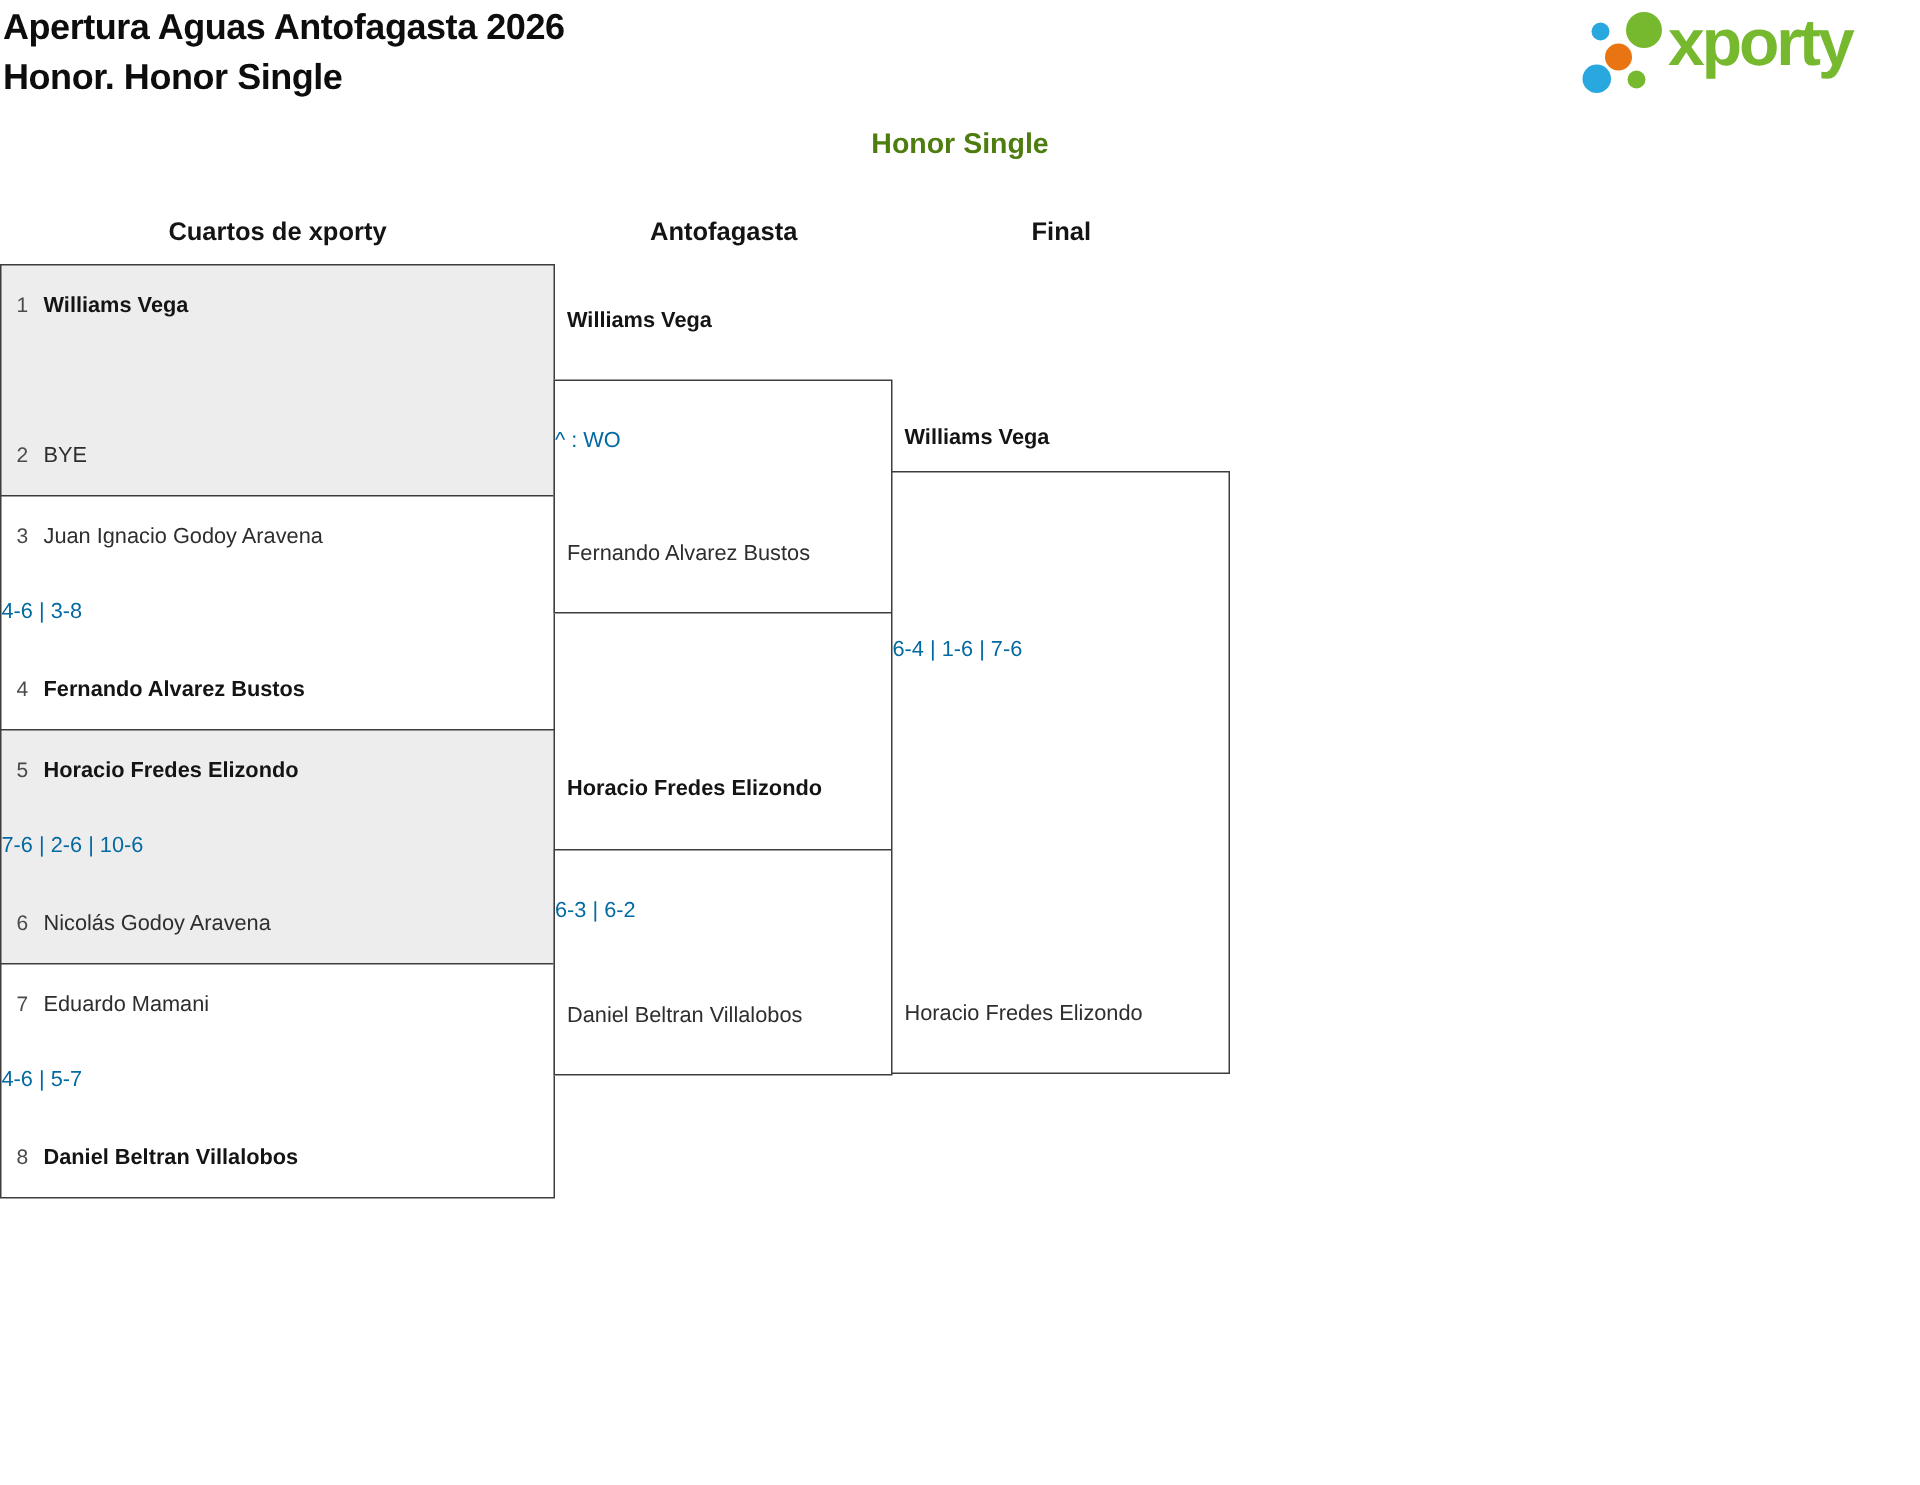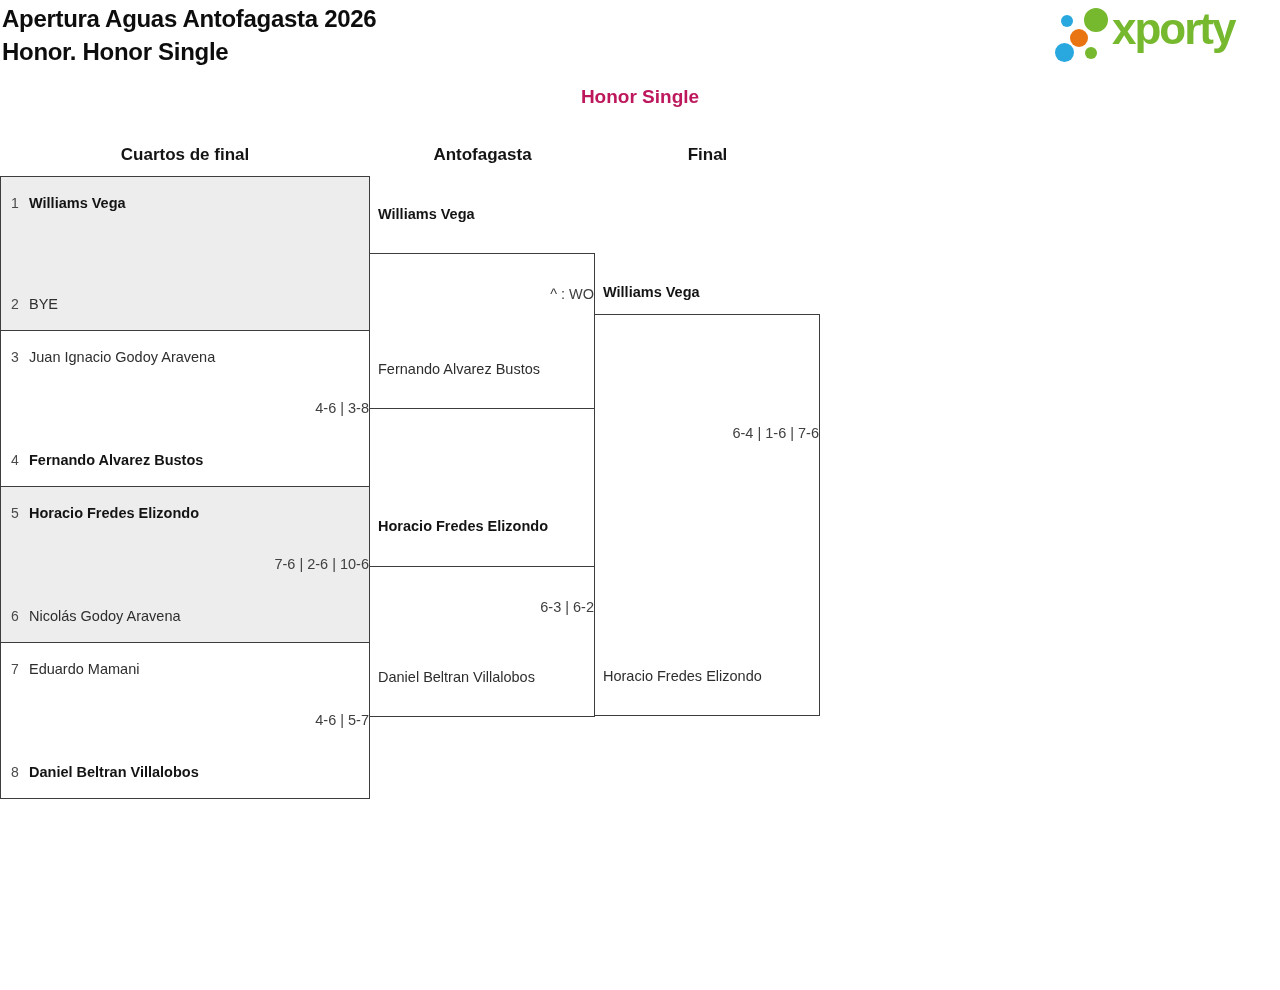--- a/index.html
+++ b/index.html
@@ -46,21 +46,21 @@
   }
 
   
   .bracket-title {
     position: absolute;
     left: 440px; top: 86px; width: 400px;
     text-align: center;
     font-size: 19px;
     font-weight: bold;
     line-height: 22px;
-    color: #be185d;
+    color: #4d7c0f;
   }
   .round-header {
     position: absolute;
     top: 145px;
     text-align: center;
     font-size: 17px;
     font-weight: bold;
     line-height: 20px;
     color: #141414;
   }
@@ -101,24 +101,24 @@
     width: 18px;
     font-size: 14px;
     color: #4a4a4a;
   }
   .nm { color: #2e2e2e; }
   .nm.win { font-weight: bold; color: #141414; }
 
   .score {
     position: absolute;
     left: 0; right: 0;
-    text-align: right;
-    font-size: 14.5px;
-    line-height: 17px;
-    color: #404040;
+    text-align: left;
+    font-size: 14.5px;
+    line-height: 17px;
+    color: #0369a1;
   }
   .qf .score { top: 50%; margin-top: -9px; }
   .sf .score { top: 32px; }
   .fin .score { top: 110px; }
 
   .loser-name {
     position: absolute;
     left: 8px; right: 8px;
     bottom: 30px;
     font-size: 14.5px;
@@ -153,21 +153,21 @@
     <div class="dot dot-blue-sm"></div>
     <div class="dot dot-green-lg"></div>
     <div class="dot dot-orange"></div>
     <div class="dot dot-blue-lg"></div>
     <div class="dot dot-green-sm"></div>
     <span class="logo-word">xporty</span>
   </div>
 
   <div class="bracket-title">Honor Single</div>
 
-  <div class="round-header rh-qf">Cuartos de final</div>
+  <div class="round-header rh-qf">Cuartos de xporty</div>
   <div class="round-header rh-sf">Antofagasta</div>
   <div class="round-header rh-f">Final</div>
 
   <div class="match qf qf1 alt">
     <div class="row p1">
       <span class="seed">1</span><span class="nm win">Williams Vega</span>
     </div>
     <div class="score"></div>
     <div class="row p2">
       <span class="seed">2</span><span class="nm">BYE</span>

